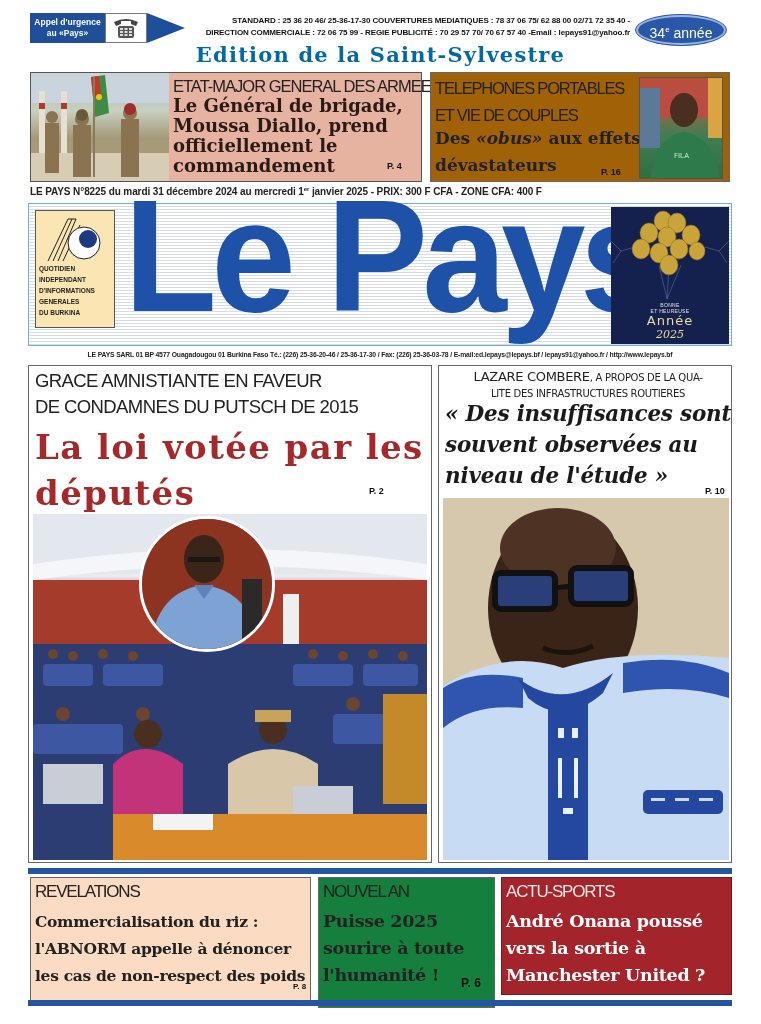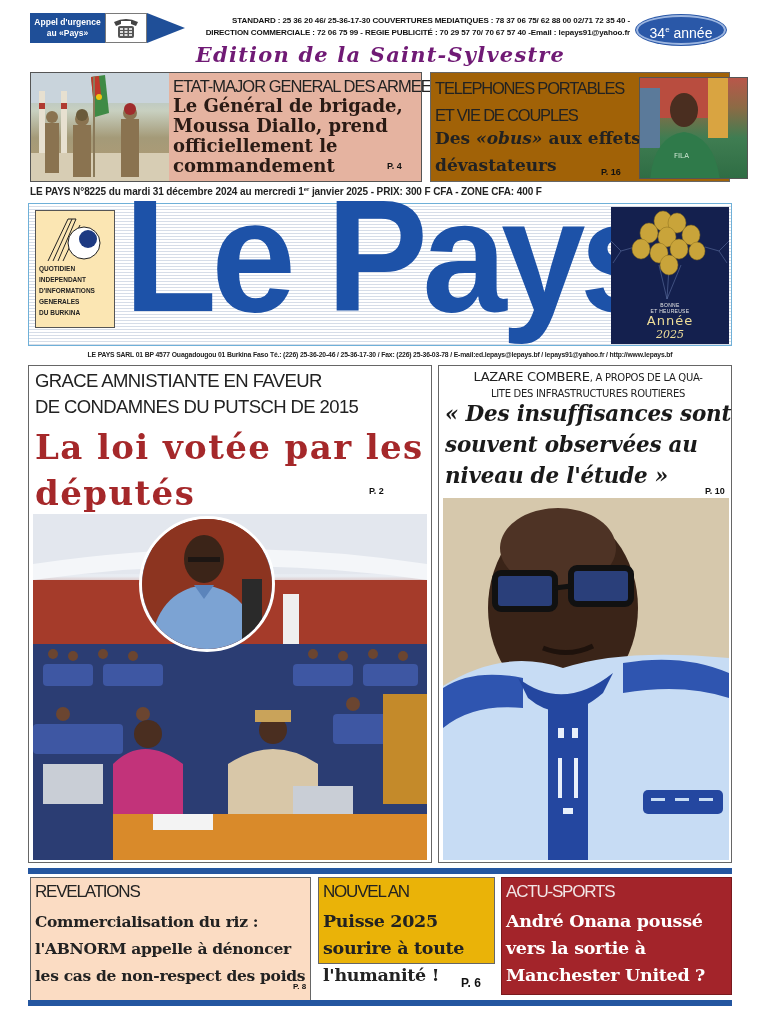--- a/index.html
+++ b/index.html
@@ -16,40 +16,40 @@
     display: flex; align-items: center; justify-content: center; }
   .arrow { left: 147px; top: 13px; width: 0; height: 0; border-top: 15px solid transparent;
     border-bottom: 15px solid transparent; border-left: 38px solid #1f4f98; }
   .contacts { left: 185px; top: 15px; width: 445px; font-size: 8px; font-weight: bold; line-height: 12px;
     text-align: right; letter-spacing: -0.1px; font-family: "Liberation Sans", sans-serif; }
   .anniv { left: 636px; top: 15px; width: 90px; height: 30px; border-radius: 50%; background: #2a58a8;
     border: 2px solid #9db6e0; box-shadow: 0 0 0 1px #2a58a8; color: #fff; font-size: 14px; text-align: center;
     line-height: 26px; font-family: "Liberation Sans", sans-serif; }
   .anniv sup { font-size: 8px; }
   .edition { left: 0; top: 42px; width: 761px; text-align: center; font-family: "DejaVu Serif", serif;
-    font-style: italic; font-weight: bold; font-size: 21px; color: #701a75; letter-spacing: 1.2px; }
+    font-weight: bold; font-size: 21px; color: #0369a1; letter-spacing: 1.2px; }
 
   
   .teaser1 { left: 30px; top: 72px; width: 392px; height: 110px; border: 1px solid #555; background: #e5b3a0; }
   .t1-photo { left: 0; top: 0; width: 138px; height: 108px;
     background: linear-gradient(180deg, #9fb5c8 0%, #c8d0c0 35%, #a49a78 60%, #b49c75 100%); overflow: hidden; }
   .t1-kicker { left: 142px; top: 4px; font-size: 16.5px; letter-spacing: -1px; color: #222; white-space: nowrap;
     font-family: "Liberation Sans", sans-serif; }
   .t1-title { left: 142px; top: 23px; width: 250px; font-family: "DejaVu Serif", serif; font-weight: bold;
     font-size: 18px; line-height: 20px; color: #2a1a14; }
   .t1-page { left: 356px; top: 88px; font-size: 9px; font-weight: bold; }
 
   .teaser2 { left: 430px; top: 72px; width: 300px; height: 110px; border: 1px solid #666; background: #a16207; }
   .t2-kicker { left: 4px; top: 2px; font-size: 16.5px; letter-spacing: -1.2px; line-height: 27px; color: #222;
     font-family: "Liberation Sans", sans-serif; }
   .t2-title { left: 4px; top: 52px; width: 210px; font-family: "DejaVu Serif", serif; font-weight: bold;
     font-size: 17px; line-height: 27px; color: #222; }
   .t2-title em { font-style: italic; }
   .t2-page { left: 170px; top: 94px; font-size: 9px; font-weight: bold; }
-  .t2-photo { left: 208px; top: 4px; width: 109px; height: 102px; border: 1px solid #555;
+  .t2-photo { left: 208px; top: 4px; width: 84px; height: 102px; border: 1px solid #555;
     background: linear-gradient(180deg, #b8574a 0%, #8b6b45 30%, #3f7d52 60%, #2f6d44 100%); overflow: hidden; }
 
   
   .issue { left: 30px; top: 186px; font-size: 10px; font-weight: bold; color: #222; white-space: nowrap;
     letter-spacing: -0.1px; font-family: "Liberation Sans", sans-serif; }
   .issue sup { font-size: 6px; }
 
   
   .masthead { left: 28px; top: 203px; width: 704px; height: 143px; border: 1px solid #6fb0d8;
     background: repeating-linear-gradient(180deg, #ffffff 0px, #ffffff 2px, #d6dde8 2px, #d6dde8 3px); }
@@ -96,21 +96,21 @@
   
   .blue-rule { left: 28px; width: 704px; height: 6px; background: #2456a0; }
 
   
   .bt1 { left: 30px; top: 877px; width: 281px; height: 128px; background: #fbdcc3; border: 1px solid #666; }
   .bt-kicker { left: 4px; top: 4px; font-size: 17px; letter-spacing: -1.2px; color: #222; font-family: "Liberation Sans", sans-serif; }
   .bt1-title { left: 4px; top: 30px; width: 280px; font-family: "DejaVu Serif", serif; font-weight: bold;
     font-size: 15.5px; line-height: 27px; color: #222; letter-spacing: -0.3px; }
   .bt1-page { left: 262px; top: 104px; font-size: 8px; font-weight: bold; }
 
-  .bt2 { left: 318px; top: 877px; width: 177px; height: 87px; background: #eab308; border: 1px solid #666; padding-left: 32px; }
+  .bt2 { left: 318px; top: 877px; width: 177px; height: 131px; background: #15803d; border: 1px solid #666; padding-left: 32px; }
   .bt2-title { left: 4px; top: 30px; width: 175px; font-family: "DejaVu Serif", serif; font-weight: bold;
     font-size: 17.5px; line-height: 27px; color: #222; letter-spacing: -0.3px; }
   .bt2-page { left: 142px; top: 98px; font-size: 12px; font-weight: bold; }
 
   .bt3 { left: 501px; top: 877px; width: 231px; height: 118px; background: #a3242a; border: 1px solid #7a1a1e; }
   .bt3 .bt-kicker { color: #f2e6e6; }
   .bt3-title { left: 4px; top: 30px; width: 228px; font-family: "DejaVu Serif", serif; font-weight: bold;
     font-size: 17.5px; line-height: 27px; color: #ffffff; letter-spacing: -0.3px; }
   .bt3-page { left: 210px; top: 63px; font-size: 8px; font-weight: bold; color: #fff; padding-left: 28px; }
 </style>

